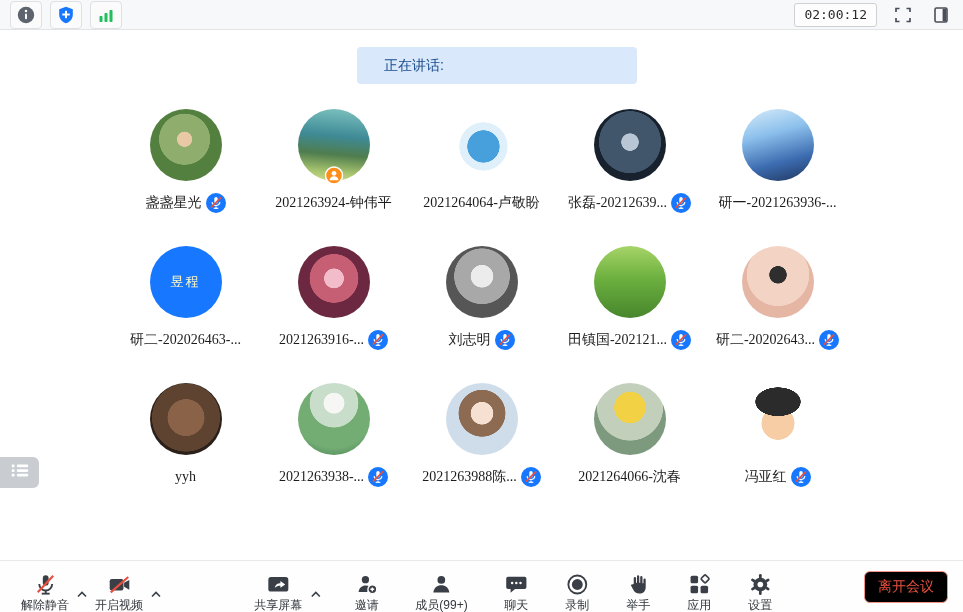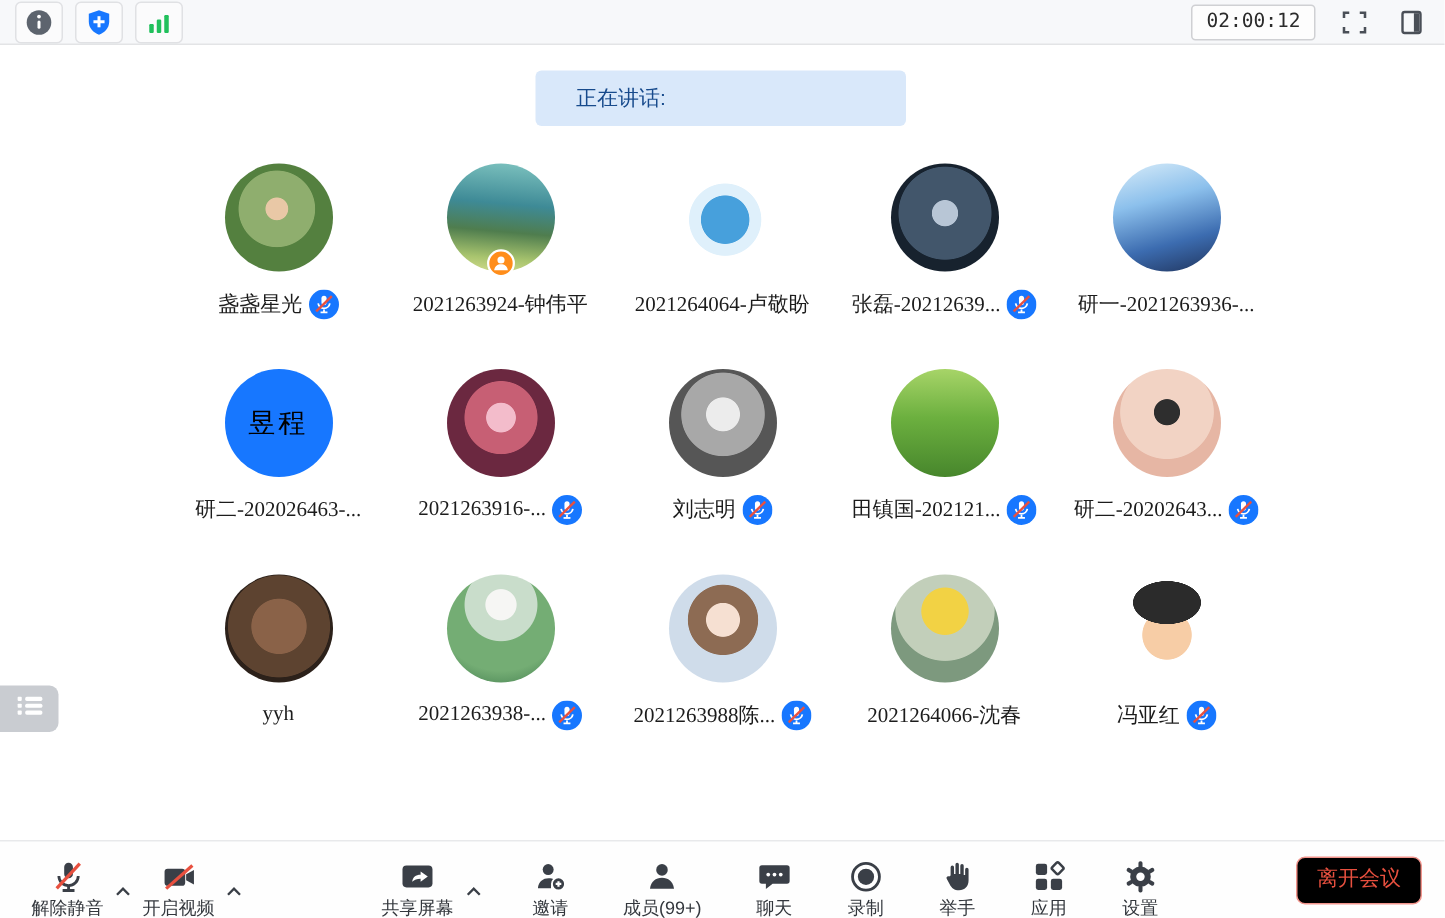--- a/index.html
+++ b/index.html
@@ -21,36 +21,36 @@
   }
   .topbar-right{margin-left:auto;display:flex;align-items:center;gap:14px;}
   .timer{
     border:1px solid #cfd0d3;background:#fdfdfd;border-radius:3px;
     padding:2px 9px;font-family:"DejaVu Sans Mono",monospace;
     font-size:13px;color:#2b2b2b;line-height:18px;
   }
   .plain-icon{display:flex;align-items:center;justify-content:center;width:24px;height:24px;cursor:pointer;}
   
   .speaking{
-    position:absolute;left:357px;top:47px;width:247px;height:37px;box-sizing:border-box;
+    position:absolute;left:357px;top:47px;width:280px;height:37px;box-sizing:border-box;
     background:#d9e8fa;border-radius:4px;display:flex;align-items:center;
     padding-left:27px;color:#174a8c;font-size:14px;
   }
   
   .grid{
     position:absolute;top:103px;left:0;right:0;
     display:flex;flex-direction:column;gap:26px;align-items:center;
   }
   .grid-row{display:flex;}
   .cell{width:148px;display:flex;flex-direction:column;align-items:center;cursor:default;}
   .avatar{
     width:72px;height:72px;border-radius:50%;position:relative;flex:none;
     display:flex;align-items:center;justify-content:center;margin-top:6px;
   }
-  .avatar-text{color:#000000;font-size:18px;letter-spacing:2px;}
+  .avatar-text{color:#fef9c3;font-size:13px;letter-spacing:2px;}
   .host-badge{position:absolute;bottom:-4px;left:50%;transform:translateX(-50%);width:19px;height:19px;display:flex;}
   .name-row{
     margin-top:11px;display:flex;align-items:center;gap:4px;height:22px;
     font-size:14px;color:#1c1c1c;white-space:nowrap;font-family:Liberation Serif, serif;
   }
   .mic-badge{width:20px;height:20px;display:flex;flex:none;}
   
   .list-tab{
     position:absolute;left:0;top:457px;width:39px;height:31px;
     background:#c9ccd1;border-radius:0 6px 6px 0;

